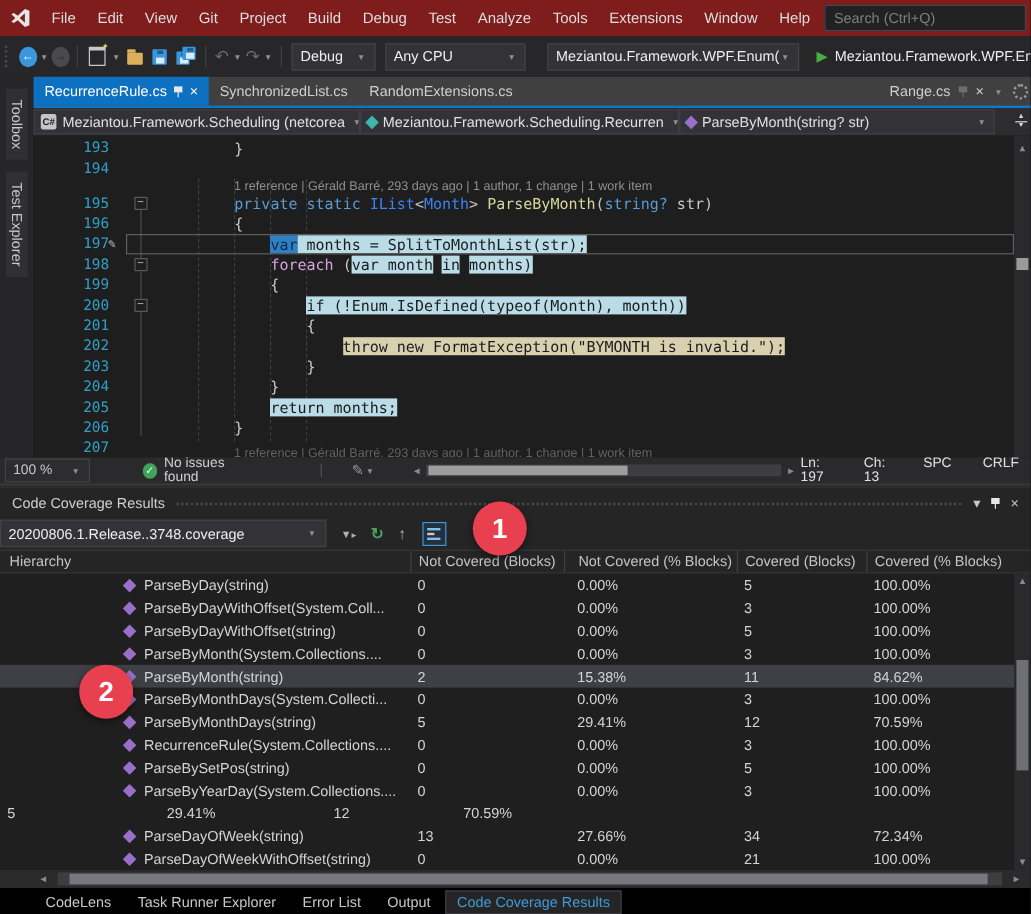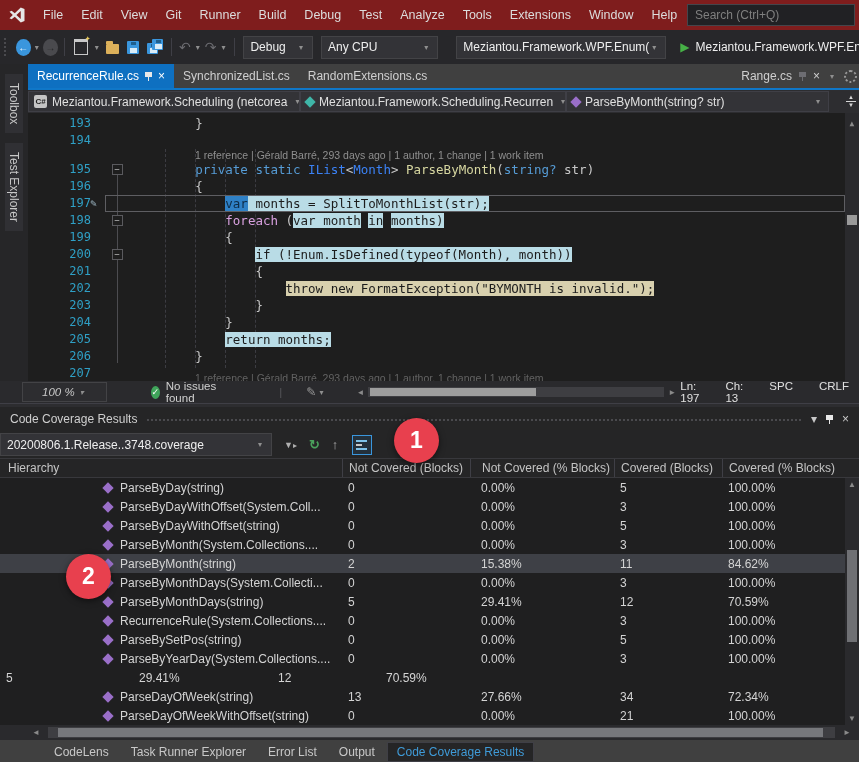--- a/index.html
+++ b/index.html
@@ -92,22 +92,22 @@
   .seg.unc{background:#d8d0ae;color:#1c1c1c;}
   .seg.sel{background:#2f81c6;color:#0e2c46;}
   .codelens{height:12px;line-height:12px;font-size:10.5px;color:#8f8f8f;font-family:"Liberation Sans",sans-serif;padding-left:167px;white-space:nowrap;}
   .codelens.ghost{position:absolute;left:0;right:14px;bottom:0;height:9px;overflow:hidden;opacity:.6;}
   .escroll{position:absolute;right:0;top:0;bottom:0;width:14px;background:#2a2a2d;}
   .escroll .up{position:absolute;top:2px;left:0;right:0;text-align:center;color:#8a8a8a;font-size:8px;}
   .escroll .thumb{position:absolute;top:102px;left:2px;right:2px;height:10px;background:#9a9a9a;}
 
   
   .statusbar{height:22px;background:#2a2a2d;display:flex;align-items:center;font-size:11.5px;color:#d0d0d0;}
-  .sb-zoom{margin-left:22px;width:64px;height:18px;border:1px solid #434346;background:#2d2d30;
-           display:flex;align-items:center;padding:0 19px;color:#c8c8c8;font-style:italic;}
+  .sb-zoom{margin-left:4px;width:64px;height:18px;border:1px solid #434346;background:#2d2d30;
+           display:flex;align-items:center;padding:0 6px;color:#c8c8c8;}
   .sb-zoom .ddarrow{margin-left:auto;}
   .okcirc{width:13px;height:13px;border-radius:50%;background:#3fa45a;color:#fff;font-size:9px;
           display:flex;align-items:center;justify-content:center;margin:0 6px 0 44px;}
   .sbsep{color:#55555a;margin:0 24px 0 56px;}
   .penicon{color:#9a9a9a;font-size:12px;}
   .sb-hscroll{display:flex;align-items:center;margin-left:26px;}
   .sarr{color:#8a8a8a;font-size:8px;padding:0 4px;}
   .strack{width:296px;height:10px;background:#3e3e42;position:relative;}
   .sthumb{position:absolute;left:2px;top:1px;width:166px;height:8px;background:#9d9d9d;}
   .sb-right{margin-left:auto;display:flex;gap:26px;padding-right:10px;color:#e0e0e0;}
@@ -145,21 +145,21 @@
   .micon{width:8px;height:8px;background:#9a6fc9;transform:rotate(45deg);flex:none;}
   .gscroll{position:absolute;right:0;top:0;bottom:0;width:14px;background:#2a2a2d;}
   .gscroll .up{position:absolute;top:2px;left:0;right:0;text-align:center;color:#8a8a8a;font-size:8px;}
   .gscroll .down{position:absolute;bottom:2px;left:0;right:0;text-align:center;color:#8a8a8a;font-size:8px;}
   .gscroll .thumb{position:absolute;top:72px;left:2px;right:2px;height:92px;background:#6f7074;}
 
   .phscroll{height:15px;background:#2a2a2d;display:flex;align-items:center;padding:0 4px 0 28px;}
   .phtrack{flex:1;height:11px;background:#3e3e42;position:relative;margin:0 4px;}
   .phthumb{position:absolute;left:10px;right:12px;top:1px;height:9px;background:#77787c;}
 
-  .btabs{height:23px;background:#404040;display:flex;align-items:center;padding-left:44px;font-size:12px;}
+  .btabs{height:23px;background:#000000;display:flex;align-items:center;padding-left:28px;font-size:12px;}
   .btab{padding:2px 9px;color:#c8c8c8;margin-right:2px;border:1px solid transparent;}
   .btab.active{color:#3f9bd8;background:#252526;border:1px solid #3f3f46;}
 
   .anno{position:absolute;width:45px;height:45px;border-radius:50%;background:#e8404e;color:#ffffff;
         display:flex;align-items:center;justify-content:center;font-size:23px;font-weight:bold;z-index:30;
         box-shadow:0 2px 6px rgba(0,0,0,.5);}
   .anno1{left:394px;top:11px;}
   .anno2{left:66px;top:147px;}
 </style>
 </head>
@@ -171,21 +171,21 @@
     <span class="logo">
       <svg width="18" height="18" viewBox="0 0 24 24">
           <path fill="#e6e6e6" d="M17 2l5 2v16l-5 2-8-7.6-4.2 3.2L2 16.2 6.4 12 2 7.8 4.8 6.4 9 9.6 17 2zm0 4.6L11.2 12 17 17.4V6.6z"></path>
         </svg>
     </span>
     <span id="menu-items" style="display:flex;">
         <span class="mitem">File</span>
         <span class="mitem">Edit</span>
         <span class="mitem">View</span>
         <span class="mitem">Git</span>
-        <span class="mitem">Runner</span>
+        <span class="mitem">Project</span>
         <span class="mitem">Build</span>
         <span class="mitem">Debug</span>
         <span class="mitem">Test</span>
         <span class="mitem">Analyze</span>
         <span class="mitem">Tools</span>
         <span class="mitem">Extensions</span>
         <span class="mitem">Window</span>
         <span class="mitem">Help</span>
       </span>
     <span class="searchbox">

